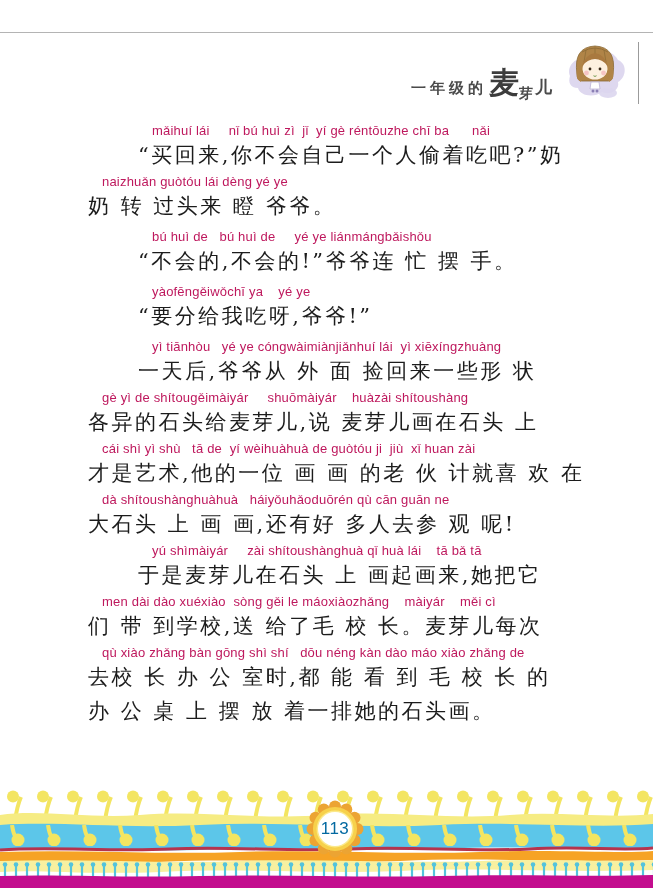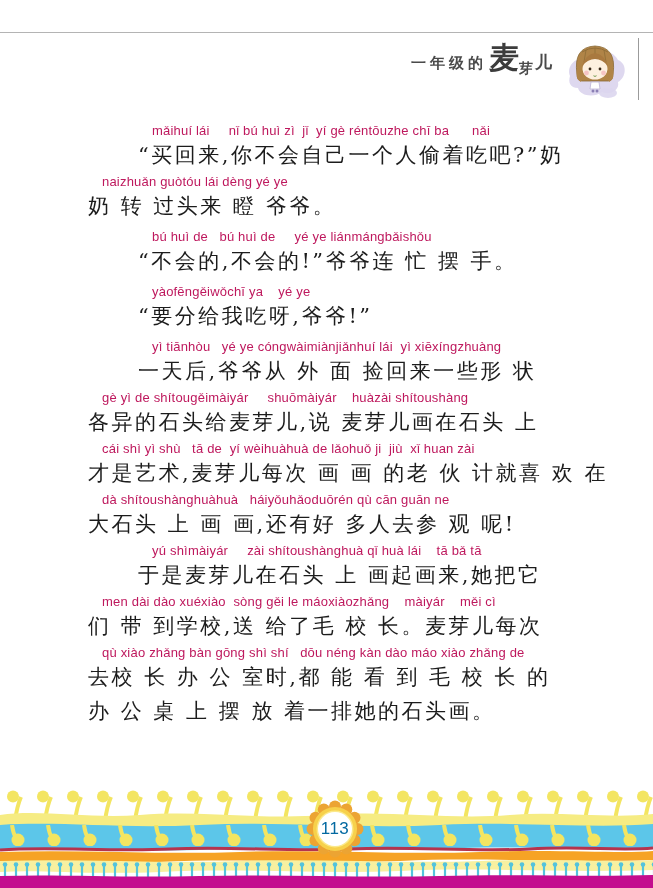--- a/index.html
+++ b/index.html
@@ -5,21 +5,21 @@
   html,body{margin:0;padding:0;}
   body{
     width:653px;height:888px;position:relative;background:#ffffff;
     font-family:"Liberation Sans","DejaVu Sans",sans-serif;
     overflow:hidden;
   }
   .page{position:absolute;inset:0;}
   
   .top-rule{position:absolute;top:32px;left:0;width:100%;height:1px;background:#6a6a6a;opacity:.5;}
   
-  .header{position:absolute;top:38px;right:14px;display:flex;align-items:flex-start;gap:10px;}
+  .header{position:absolute;top:38px;right:14px;display:flex;align-items:flex-end;gap:10px;}
   .title{display:flex;align-items:baseline;color:#4a4a4a;font-family:"DejaVu Serif","Liberation Serif",serif;white-space:nowrap;}
   .title .prefix{font-size:15px;letter-spacing:4px;font-weight:bold;}
   .title .big{font-size:30px;font-weight:bold;margin-left:2px;color:#3c3c3c;}
   .title .sub{font-size:14px;font-weight:bold;position:relative;top:5px;letter-spacing:2px;}
   .title .suffix{font-size:17px;font-weight:bold;}
   .girl{width:66px;height:66px;}
   .vrule{width:1px;height:62px;background:#9b9b9b;}
   
   .text-lines{position:absolute;top:122px;left:88px;width:548px;}
   .line-group{margin-bottom:2px;}
@@ -106,22 +106,22 @@
       </div>
       <div class="line-group indent para-start">
         <div class="pinyin">yì tiānhòu   yé ye cóngwàimiànjiǎnhuí lái  yì xiēxíngzhuàng</div>
         <div class="hanzi">一天后,爷爷从 外 面 捡回来一些形 状</div>
       </div>
       <div class="line-group">
         <div class="pinyin">gè yì de shítougěimàiyár     shuōmàiyár    huàzài shítoushàng</div>
         <div class="hanzi">各异的石头给麦芽儿,说 麦芽儿画在石头 上</div>
       </div>
       <div class="line-group">
-        <div class="pinyin">cái shì yì shù   tā de  yí wèihuàhuà de lǎohuǒ ji  jiù  xǐ huan zài</div>
-        <div class="hanzi">才是艺术,麦芽儿每次 画 画 的老 伙 计就喜 欢 在</div>
+        <div class="pinyin">cái shì yì shù   tā de  yí wèihuàhuà de guòtóu ji  jiù  xǐ huan zài</div>
+        <div class="hanzi">才是艺术,他的一位 画 画 的老 伙 计就喜 欢 在</div>
       </div>
       <div class="line-group">
         <div class="pinyin">dà shítoushànghuàhuà   háiyǒuhǎoduōrén qù cān guān ne</div>
         <div class="hanzi">大石头 上 画 画,还有好 多人去参 观 呢!</div>
       </div>
       <div class="line-group indent para-start big-gap">
         <div class="pinyin">yú shìmàiyár     zài shítoushànghuà qǐ huà lái    tā bǎ tā</div>
         <div class="hanzi">于是麦芽儿在石头 上 画起画来,她把它</div>
       </div>
       <div class="line-group">

